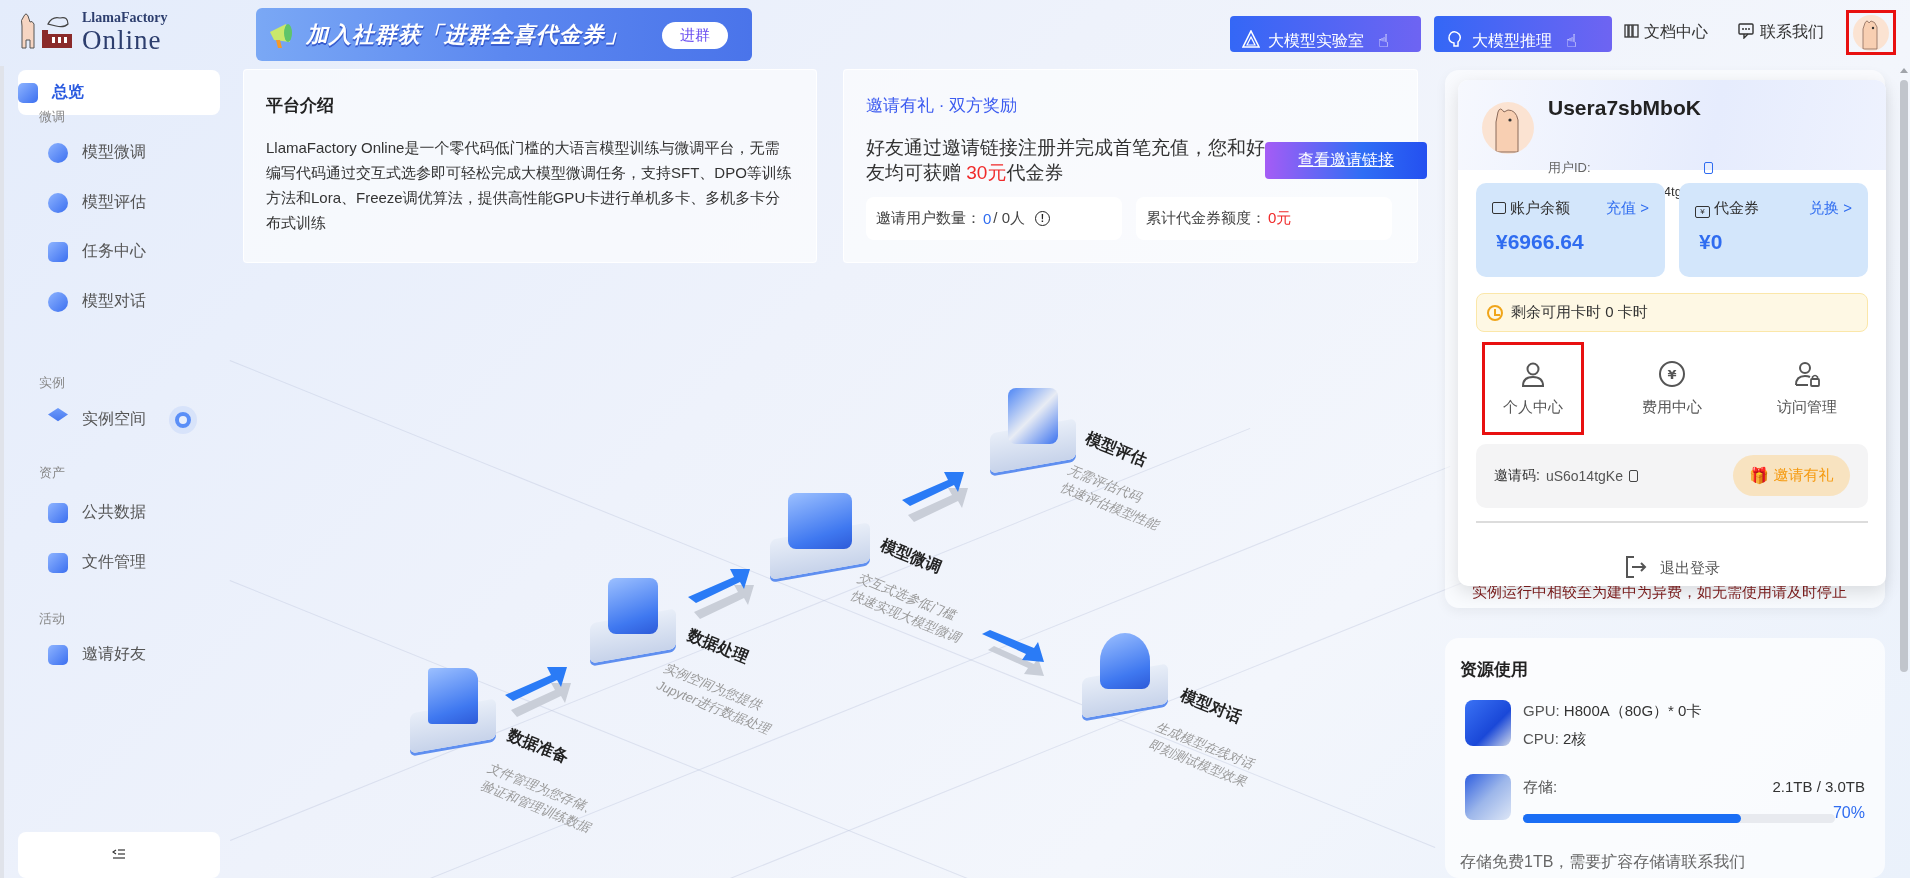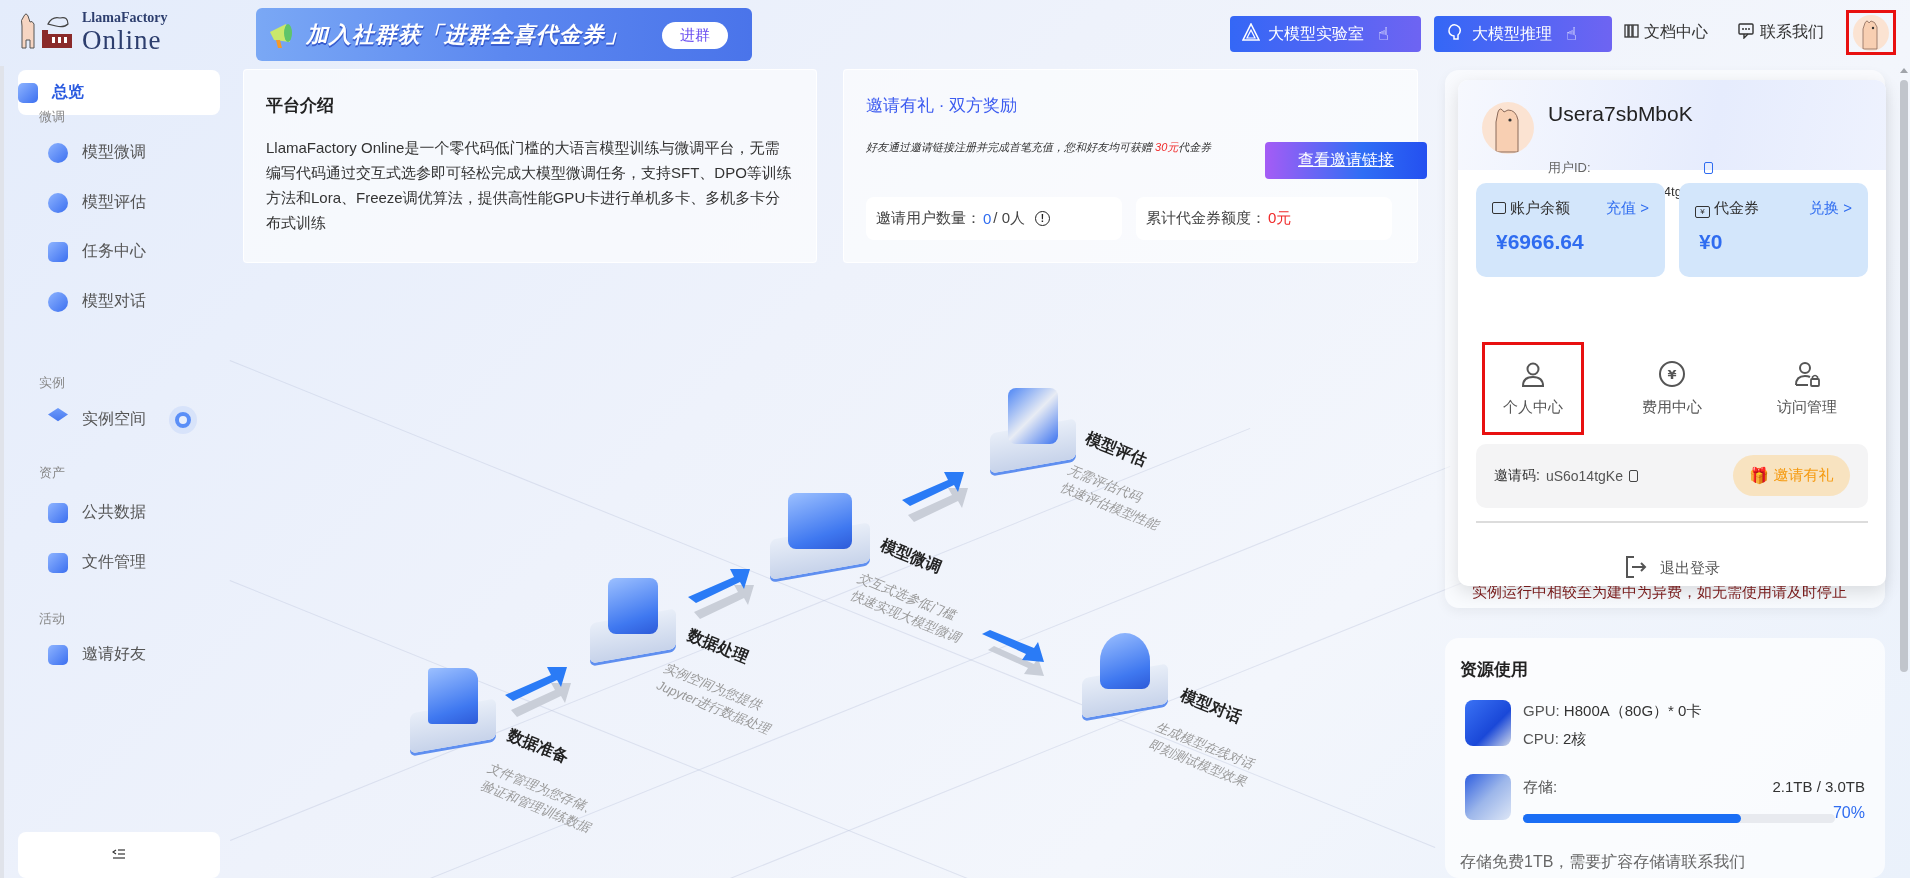--- a/index.html
+++ b/index.html
@@ -28,21 +28,21 @@
   .banner-icon { position: absolute; left: 10px; top: 10px; width: 32px; height: 34px; }
   .banner-text { font-size: 22px; font-weight: bold; font-style: italic; color: #fff; letter-spacing: 1px;
     text-shadow: 0 2px 0 #3a5fd0, 1px 1px 0 #3a5fd0; }
   .banner-btn {
     position: absolute; right: 24px; top: 14px; width: 66px; height: 27px; border-radius: 14px;
     background: #fff; color: #6a4ef0; font-size: 15px; display: flex; align-items: center; justify-content: center;
   }
   .top-btn {
     position: absolute; top: 16px; height: 36px; border-radius: 4px;
     background: linear-gradient(90deg, #3467f6 0%, #6e64f2 100%);
-    color: #fff; font-size: 16px; display: flex; align-items: center; padding: 0 12px; gap: 8px;
+    color: #fff; font-size: 16px; display: flex; align-items: flex-end; padding: 0 12px; gap: 8px;
   }
   .top-link { position: absolute; top: 22px; font-size: 16px; color: #333; display: flex; align-items: center; gap: 4px; }
   .avatar-top {
     position: absolute; left: 1846px; top: 10px; width: 50px; height: 45px;
     border: 3px solid #e81010; display: flex; align-items: center; justify-content: center;
   }
   .avatar-circle { width: 36px; height: 36px; border-radius: 50%; background: #fbe3d2; position: relative; overflow: hidden; }
 
   
   .sidebar { position: absolute; left: 0; top: 66px; width: 230px; height: 812px; border-left: 4px solid #e0e3ea; }
@@ -60,21 +60,21 @@
     display: flex; align-items: center; justify-content: center; font-size: 14px; color: #333;
   }
 
   
   .card { position: absolute; background: rgba(255,255,255,0.6); border: 1px solid rgba(255,255,255,0.9); border-radius: 4px; }
   .intro { left: 243px; top: 69px; width: 574px; height: 194px; padding: 24px 22px; }
   .intro h3 { font-size: 17px; font-weight: bold; color: #222; margin-bottom: 18px; }
   .intro p { font-size: 15px; color: #333; line-height: 25px; }
   .invite { left: 843px; top: 69px; width: 575px; height: 194px; padding: 24px 22px; }
   .invite h3 { font-size: 17px; color: #3d5cf0; font-weight: normal; margin-bottom: 18px; }
-  .invite p { font-size: 11px; color: #333; line-height: 25px; width: 400px; font-style: italic; }
+  .invite p { font-size: 19px; color: #333; line-height: 25px; width: 400px; }
   .red { color: #f02a2a; }
   .blue { color: #2f6cf0; }
   .invite-btn {
     position: absolute; left: 421px; top: 72px; width: 162px; height: 37px; border-radius: 4px;
     background: linear-gradient(90deg, #a55cf5 0%, #2f6ef5 60%, #2450f0 100%);
     color: #fff; font-size: 16px; display: flex; align-items: center; justify-content: center; text-decoration: underline;
   }
   .stat-box { position: absolute; top: 127px; height: 43px; width: 256px; background: #fff; border-radius: 8px;
     display: flex; align-items: center; padding-left: 10px; font-size: 15px; color: #444; gap: 2px; }
   .info-icon { display: inline-flex; width: 15px; height: 15px; border: 1.5px solid #222; border-radius: 50%;
@@ -96,21 +96,21 @@
   .stage-desc { position: absolute; font-size: 13px; color: #999; font-style: italic; transform: rotate(22deg); transform-origin: 0 0; white-space: nowrap; line-height: 19px; }
   .arrow { position: absolute; width: 70px; height: 40px; }
 
   
   .right-card-bg { position: absolute; left: 1445px; top: 70px; width: 440px; height: 538px; border-radius: 14px;
     background: rgba(255,255,255,0.55); box-shadow: 0 4px 12px rgba(0,0,0,0.05); }
   .dropdown { position: absolute; left: 1458px; top: 80px; width: 428px; height: 506px; background: #fff; border-radius: 10px;
     box-shadow: 0 6px 18px rgba(0,0,0,0.12); overflow: hidden; }
   .dd-head { height: 90px; background: linear-gradient(100deg, #f6f8fe 0%, #e6ecfd 60%, #eef2fe 100%); position: relative; }
   .dd-avatar { position: absolute; left: 24px; top: 22px; width: 52px; height: 52px; border-radius: 50%; background: #fbe3d2; overflow: hidden; }
-  .dd-name { position: absolute; left: 90px; top: 22px; font-size: 21px; font-weight: normal; color: #222; }
+  .dd-name { position: absolute; left: 90px; top: 16px; font-size: 21px; font-weight: bold; color: #222; }
   .dd-id { position: absolute; left: 90px; top: 56px; font-size: 13px; color: #666; display: flex; gap: 6px; align-items: center; }
   .dd-id .v { color: #333; margin-top: 48px; }
   .copy-ico { display: inline-block; width: 9px; height: 12px; border: 1.5px solid #2f6cf0; border-radius: 2px; position: relative; }
   .copy-ico.gray { border-color: #444; }
   .bal { position: absolute; top: 103px; width: 189px; height: 94px; border-radius: 10px; background: #d3e6fb; padding: 16px 16px; }
   .bal .row { display: flex; justify-content: space-between; align-items: center; font-size: 15px; color: #333; }
   .bal .row .lk { color: #2f6cf0; }
   .bal .amt { font-size: 21px; font-weight: bold; color: #2f6cf0; margin-top: 12px; padding-left: 4px; }
   .hours { position: absolute; left: 18px; top: 213px; width: 392px; height: 39px; border-radius: 8px; background: #fef8e4;
     border: 1px solid #fbe7a9; display: flex; align-items: center; padding-left: 10px; gap: 8px; font-size: 15px; color: #333; }
@@ -440,20 +440,24 @@
   <div class="bal" style="left:221px;">
     <div class="row">
       <span>
         <span style="display:inline-block;width:15px;height:12px;border:1.5px solid #333;border-radius:2px;margin-right:4px;vertical-align:-1px;font-size:8px;text-align:center;line-height:9px;">¥</span><span>代金券</span>
       </span>
       <span class="lk">兑换 &gt;</span>
     </div>
     <div class="amt">¥0</div>
   </div>
 
+  <div class="hours">
+    <span class="clock"></span>
+    <span>剩余可用卡时 0 卡时</span>
+  </div>
 
   <div class="quick sel" style="left:24px;">
     <span class="q-ico">
       <svg width="28" height="28" viewBox="0 0 28 28">
           <circle cx="14" cy="9" r="5.5" fill="none" stroke="#555" stroke-width="2"></circle>
           <path d="M4 26 Q4 17 14 17 Q24 17 24 26 Z" fill="none" stroke="#555" stroke-width="2"></path>
         </svg>
     </span>
     <span>个人中心</span>
   </div>

